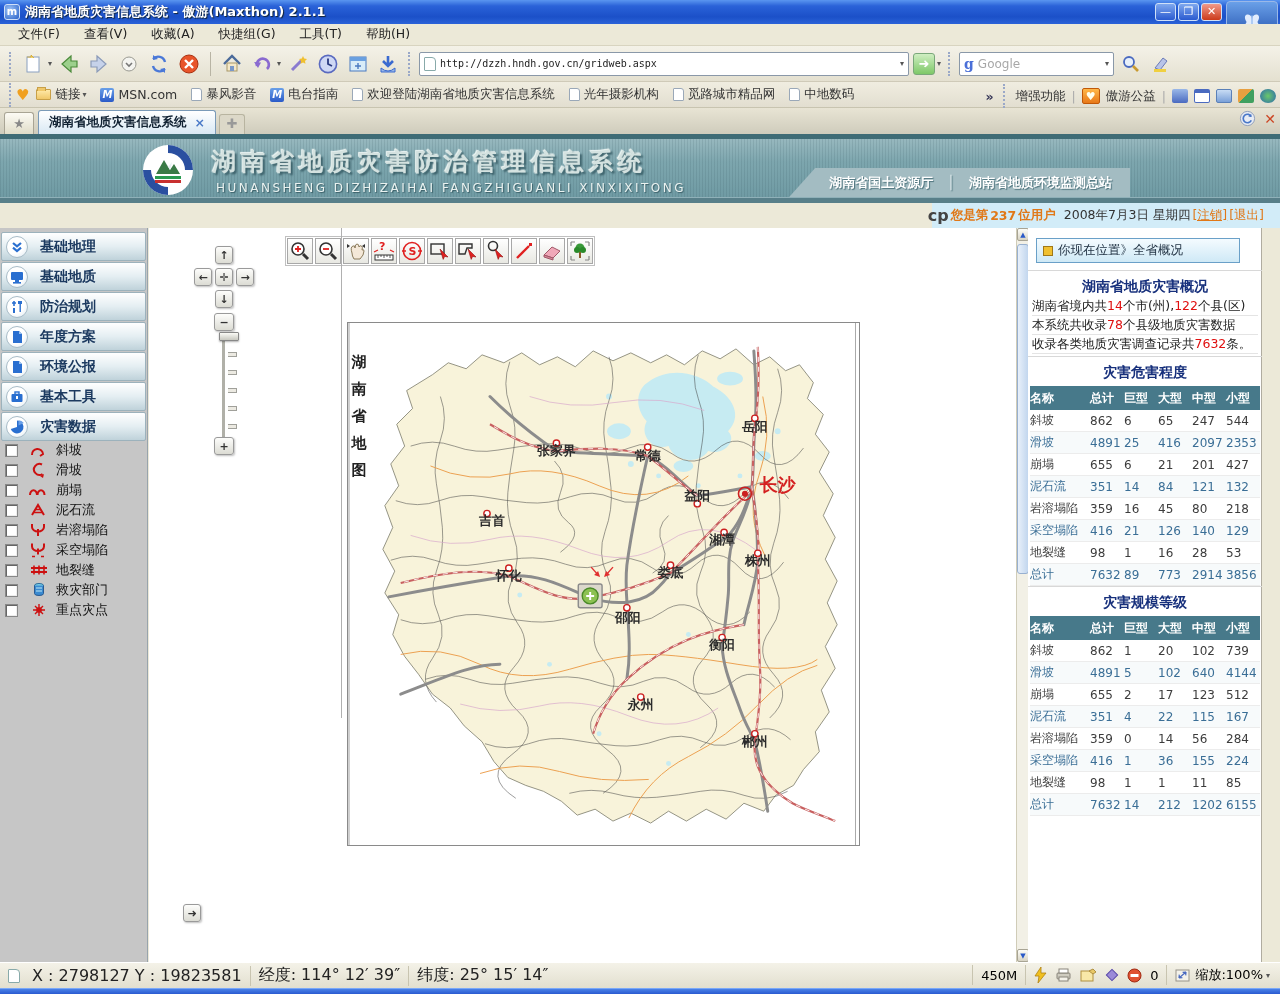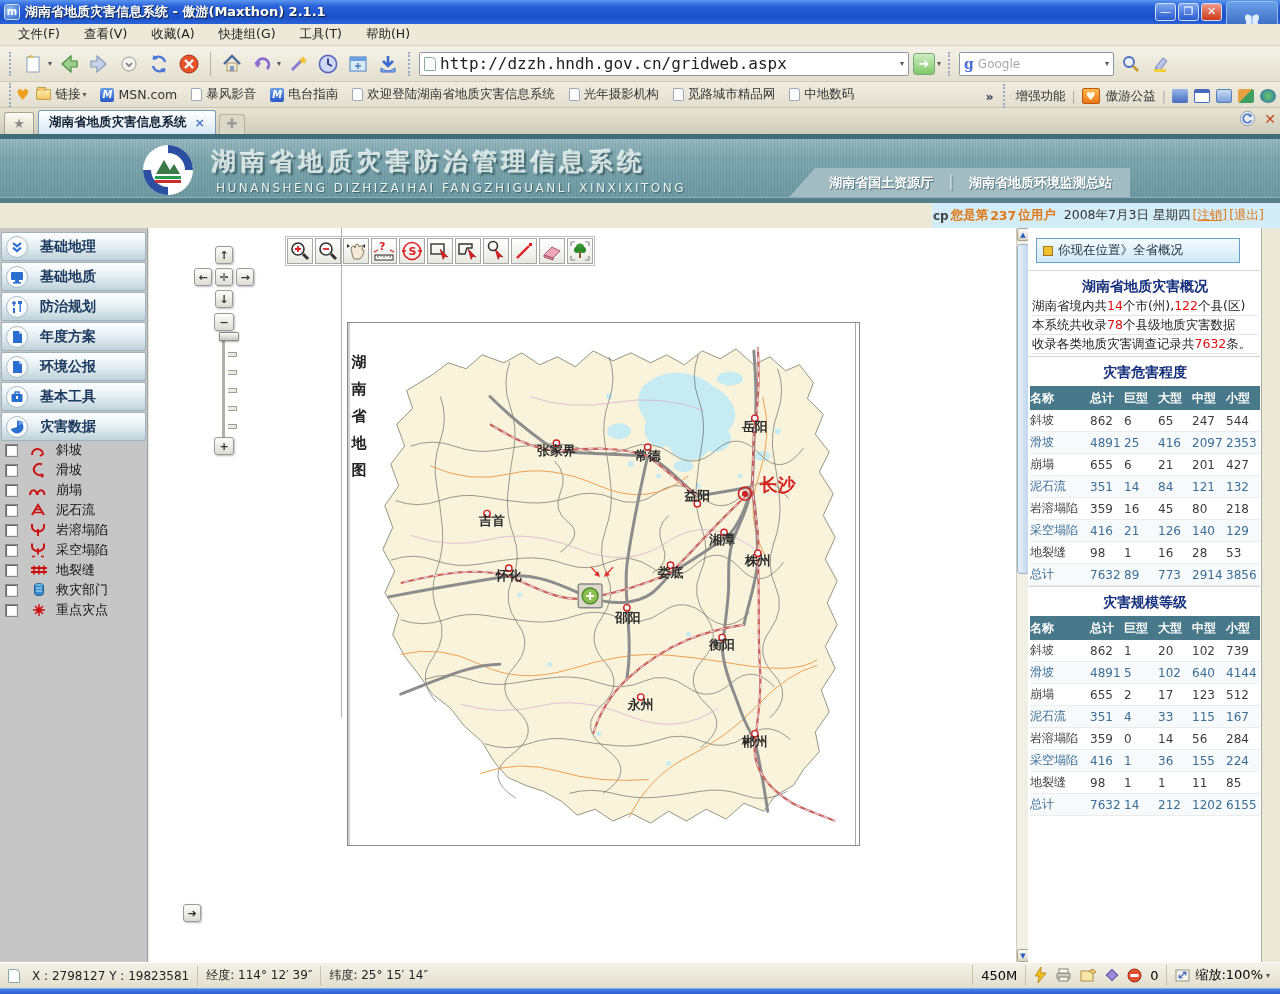--- a/index.html
+++ b/index.html
@@ -25,21 +25,21 @@
   #menubar { left:0; top:24px; width:1280px; height:22px; background:#ece9d8; border-bottom:1px solid #d8d4c0; display:flex; align-items:center; padding-left:6px; }
   .menu-item { padding:2px 12px; color:#222; font-size:12.5px; }
 
   
   #toolbar { left:0; top:46px; width:1280px; height:36px; background:linear-gradient(180deg,#f4f2e8,#e4e0d0); border-bottom:1px solid #cfcaB8; display:flex; align-items:center; gap:4px; padding:0 6px; }
   .grip { width:4px; height:24px; border-left:2px dotted #9aa8c8; margin:0 3px; }
   .tbtn { width:26px; height:26px; display:flex; align-items:center; justify-content:center; border-radius:3px; }
   .dd { font-size:8px; color:#555; margin-left:-2px; }
   .tsep { width:1px; height:24px; background:#b8b4a4; margin:0 4px; }
   #address-box { flex:0 0 490px; height:24px; background:#fff; border:1px solid #8a98a8; border-radius:2px; display:flex; align-items:center; padding:0 4px; gap:4px; }
-  #address-box .url { flex:1; font-family:"DejaVu Sans Mono","Liberation Mono",monospace; font-size:16px; color:#222; white-space:nowrap; overflow:hidden; }
+  #address-box .url { flex:1; font-family:"DejaVu Sans Mono","Liberation Mono",monospace; font-size:10px; color:#222; white-space:nowrap; overflow:hidden; }
   .page-ico { width:12px; height:14px; background:#fff; border:1px solid #8aa; border-radius:1px 4px 1px 1px; flex:none; }
   #go-btn { width:22px; height:22px; border-radius:3px; border:1px solid #7aa87a; background:linear-gradient(180deg,#cfeec2,#7ec868); display:flex; align-items:center; justify-content:center; color:#fff; font-weight:bold; }
   #search-box { flex:0 0 155px; height:24px; background:#fff; border:1px solid #8a98a8; border-radius:2px; display:flex; align-items:center; padding:0 4px; gap:4px; }
   #search-box .ph { color:#a8a8a8; font-size:12px; flex:1; }
   .glogo { color:#4a6fd8; font-weight:bold; font-family:"DejaVu Serif","Liberation Serif",serif; font-size:14px; }
 
   
   #bookmarkbar { left:0; top:82px; width:1280px; height:26px; background:linear-gradient(180deg,#f0ede0,#e2ded0); border-bottom:1px solid #c8c4b0; display:flex; align-items:center; padding:0 6px; font-size:12.5px; color:#333; }
   .bm-item { display:flex; align-items:center; gap:4px; padding:2px 7px; white-space:nowrap; }
   .bm-heart { color:#f0a020; font-size:15px; }
@@ -72,21 +72,21 @@
   #banner-links { position:absolute; right:150px; top:34px; height:29px; background:#a3bcc2; clip-path:polygon(26px 0,100% 0,100% 100%,0 100%);
     display:flex; align-items:center; gap:14px; padding:0 18px 0 40px; color:#fff; font-size:13px; font-weight:bold; text-shadow:1px 1px 1px #4a707a; }
   #banner-links .vsep { color:#e0ecee; font-weight:normal; }
 
   
   #navbar { left:0; top:203px; width:1280px; height:25px; background:linear-gradient(180deg,#5d8a95,#40707c); display:flex; align-items:center; gap:3px; padding:0 3px; }
   .nav-tab { width:76px; height:20px; border-radius:3px; border:1px solid #e8f2f4;
     background:linear-gradient(180deg,#cfe3e8 0%,#8fb4bd 45%,#5f919d 55%,#7aa4ae 100%);
     color:#fff; font-size:13px; font-weight:bold; text-align:center; line-height:18px; text-shadow:1px 1px 1px #3a6670; }
   #user-strip { position:absolute; right:0; top:203px; width:348px; height:25px; background:#d2ecf8; display:flex; align-items:center; justify-content:flex-end; padding-right:16px; font-size:12.5px; gap:2px; white-space:nowrap; }
-  #user-strip .cp { font-size:12px; font-weight:bold; color:#444; }
+  #user-strip .cp { font-size:16px; font-weight:bold; color:#444; }
   #user-strip .org { color:#e07818; font-weight:bold; }
   #user-strip .date { color:#333; margin-left:6px; }
   #user-strip .lnk { color:#e07818; }
   #user-strip .lnk.u { text-decoration:underline;text-align:right; }
 
   
   #sidebar { left:0; top:228px; width:148px; height:734px; background:#c6c6c6; border-right:1px solid #98a4ac; }
   #accordion { position:absolute; left:0; top:4px; width:147px; }
   .acc-item { height:29px; margin:0 1px 1px 1px; border:1px solid #9cb2bc; border-radius:2px;
     background:linear-gradient(180deg,#ffffff 0%,#e4eef2 50%,#bfd2da 100%); display:flex; align-items:center; gap:12px; padding-left:4px; }
@@ -128,21 +128,21 @@
   .info-line .red { color:#e01010; }
   .dtable { position:absolute; left:2px; width:230px; font-size:12px; }
   .dt-head { display:flex; background:#47798a; color:#fff; font-weight:bold; height:24px; align-items:center; }
   .dt-row { display:flex; height:22px; align-items:center; border-bottom:1px solid #ececec; }
   .dt-row.alt { background:#f7fafb; }
   .dt-row.alt .c { color:#3a6e96; }
   .dt-row .c { color:#3c3c3c; }
   .c0 { width:60px; } .cN { width:34px; }
 
   
-  #statusbar { left:0; top:962px; width:1280px; height:26px; background:linear-gradient(180deg,#f4f2e8,#e2dfcf); border-top:1px solid #fff; display:flex; align-items:center; padding:0 4px; font-size:12px; color:#222; }
+  #statusbar { left:0; top:962px; width:1280px; height:26px; background:linear-gradient(180deg,#f4f2e8,#e2dfcf); border-top:1px solid #fff; display:flex; align-items:center; padding:0 4px; font-size:16px; color:#222; }
   .sb-cell { display:flex; align-items:center; gap:4px; padding:0 8px; height:20px; border-right:1px solid #c8c4b0; }
   .sb-cell.noline { border-right:none; }
   #sb-right { position:absolute; right:2px; top:964px; height:22px; display:flex; align-items:center; }
   #taskbar { left:0; top:988px; width:1280px; height:6px; background:linear-gradient(180deg,#4a82e8,#2a5ad0); border-top:1px solid #7aa8f8; }
 
   svg { display:block; }
   text { font-family:"DejaVu Sans","Liberation Sans",sans-serif; }
 </style>
 </head>
 <body>
@@ -924,21 +924,21 @@
           <div class="cN c">655</div>
           <div class="cN c">2</div>
           <div class="cN c">17</div>
           <div class="cN c">123</div>
           <div class="cN c">512</div>
         </div>
         <div class="dt-row alt">
           <div class="c0 c">泥石流</div>
           <div class="cN c">351</div>
           <div class="cN c">4</div>
-          <div class="cN c">33</div>
+          <div class="cN c">22</div>
           <div class="cN c">115</div>
           <div class="cN c">167</div>
         </div>
         <div class="dt-row">
           <div class="c0 c">岩溶塌陷</div>
           <div class="cN c">359</div>
           <div class="cN c">0</div>
           <div class="cN c">14</div>
           <div class="cN c">56</div>
           <div class="cN c">284</div>

